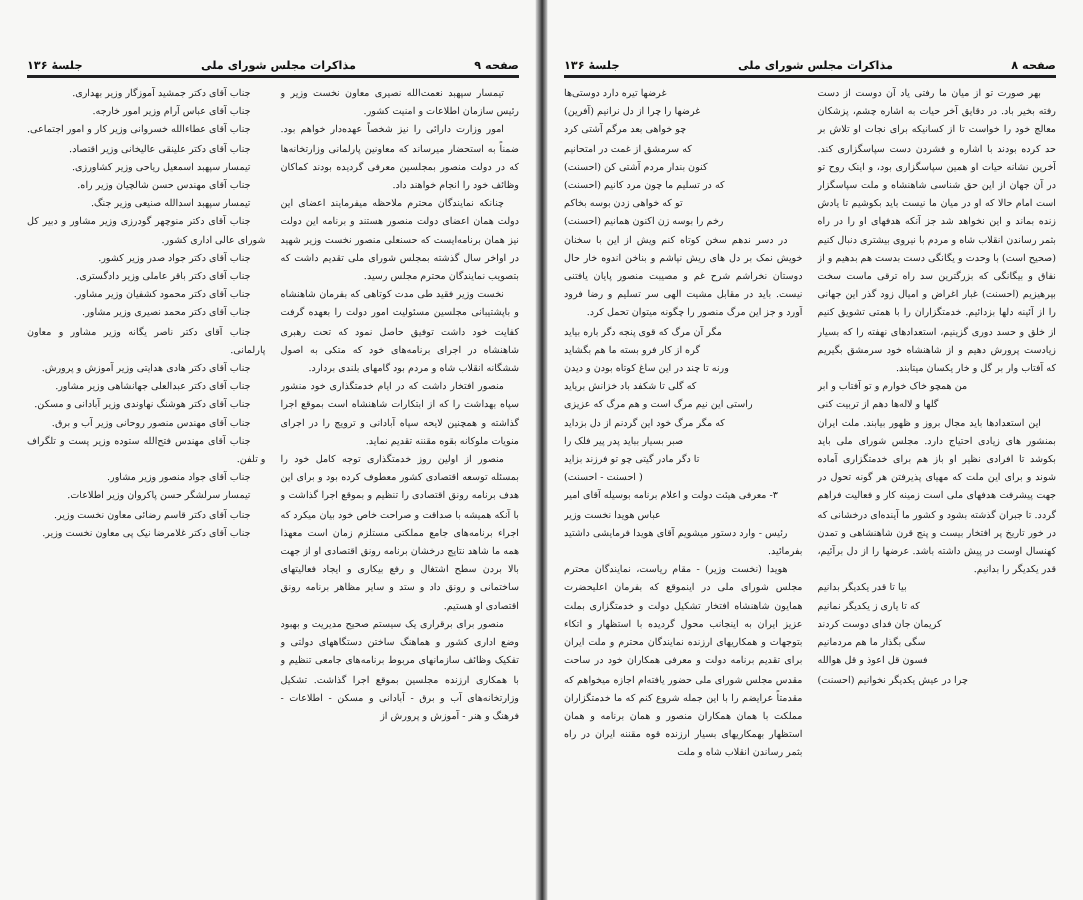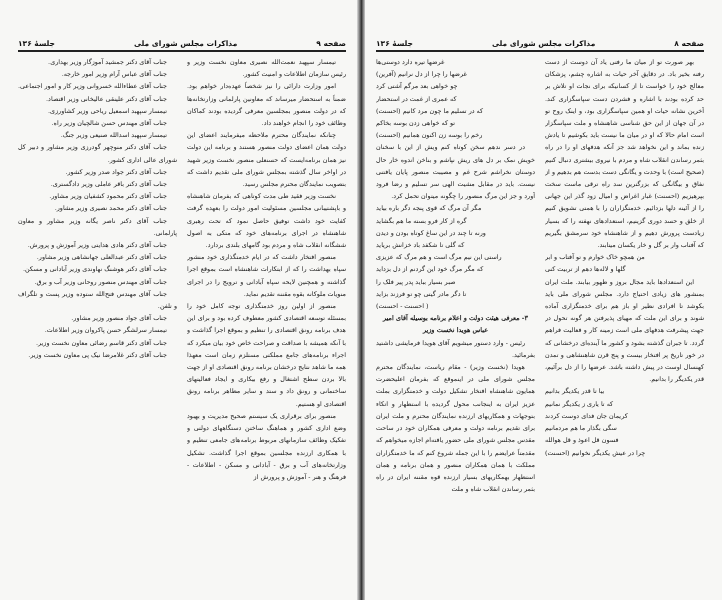--- a/index.html
+++ b/index.html
@@ -20,21 +20,21 @@
   .page.right .header-rule { left: 14px; right: 18px; }
   .cols { position: absolute; top: 56px; bottom: 12px; display: flex; flex-direction: row-reverse; gap: 10px; }
   .page.left .cols { left: 18px; right: 14px; }
   .page.right .cols { left: 14px; right: 18px; }
   .col { flex: 1; direction: rtl; text-align: justify; font-family: "DejaVu Serif", serif;
          font-size: 6.4px; line-height: 12.2px; color: #1a1a1a; overflow: hidden; }
   .col p { margin: 0; }
   .col p.indent { text-indent: 10px; }
   .col p.verse { text-align: left; }
   .col p.center { text-align: left; }
-  .col p.bold { font-weight: bold; text-align: center; }
+  .col p.bold { font-weight: normal; text-align: left; }
 </style>
 </head>
 <body>
 
 <div class="spread">
 
   <div class="page left">
     <div class="header">
       <span>صفحه ۹</span>
       <span>مذاکرات مجلس شورای ملی</span>
@@ -95,21 +95,22 @@
           <p class="verse">که تا یاری ز یکدیگر نمانیم</p>
           <p class="verse">کریمان جان فدای دوست کردند</p>
           <p class="verse">سگی بگذار ما هم مردمانیم</p>
           <p class="verse">فسون قل اعوذ و قل هوالله</p>
           <p class="verse">چرا در عیش یکدیگر نخوانیم (احسنت)</p>
         </div>
       <div class="col">
           <p class="verse">غرضها تیره دارد دوستی‌ها</p>
           <p class="verse">غرضها را چرا از دل نرانیم (آفرین)</p>
           <p class="verse">چو خواهی بعد مرگم آشتی کرد</p>
-          <p class="verse">که عمری از غمت در استحضار</p>
+          <p class="verse">که سرمشق از غمت در امتحانیم</p>
+          <p class="verse">کنون بندار مردم آشتی کن (احسنت)</p>
           <p class="verse">که در تسلیم ما چون مرد کانیم (احسنت)</p>
           <p class="verse">تو که خواهی زدن بوسه بخاکم</p>
           <p class="verse">رخم را بوسه زن اکنون همانیم (احسنت)</p>
           <p class="indent">در دسر ندهم سخن کوتاه کنم ویش از این با سخنان خویش نمک بر دل های ریش نپاشم و بناخن اندوه خار حال دوستان نخراشم شرح غم و مصیبت منصور پایان یافتنی نیست. باید در مقابل مشیت الهی سر تسلیم و رضا فرود آورد و جز این مرگ منصور را چگونه میتوان تحمل کرد.</p>
           <p class="verse">مگر آن مرگ که قوی پنجه دگر باره بیاید</p>
           <p class="verse">گره از کار فرو بسته ما هم بگشاید</p>
           <p class="verse">ورنه تا چند در این ساغ کوتاه بودن و دیدن</p>
           <p class="verse">که گلی تا شکفد باد خزانش بریاید</p>
           <p class="verse">راستی این نیم مرگ است و هم مرگ که عزیزی</p>
           <p class="verse">که مگر مرگ خود این گردنم از دل بزداید</p>

